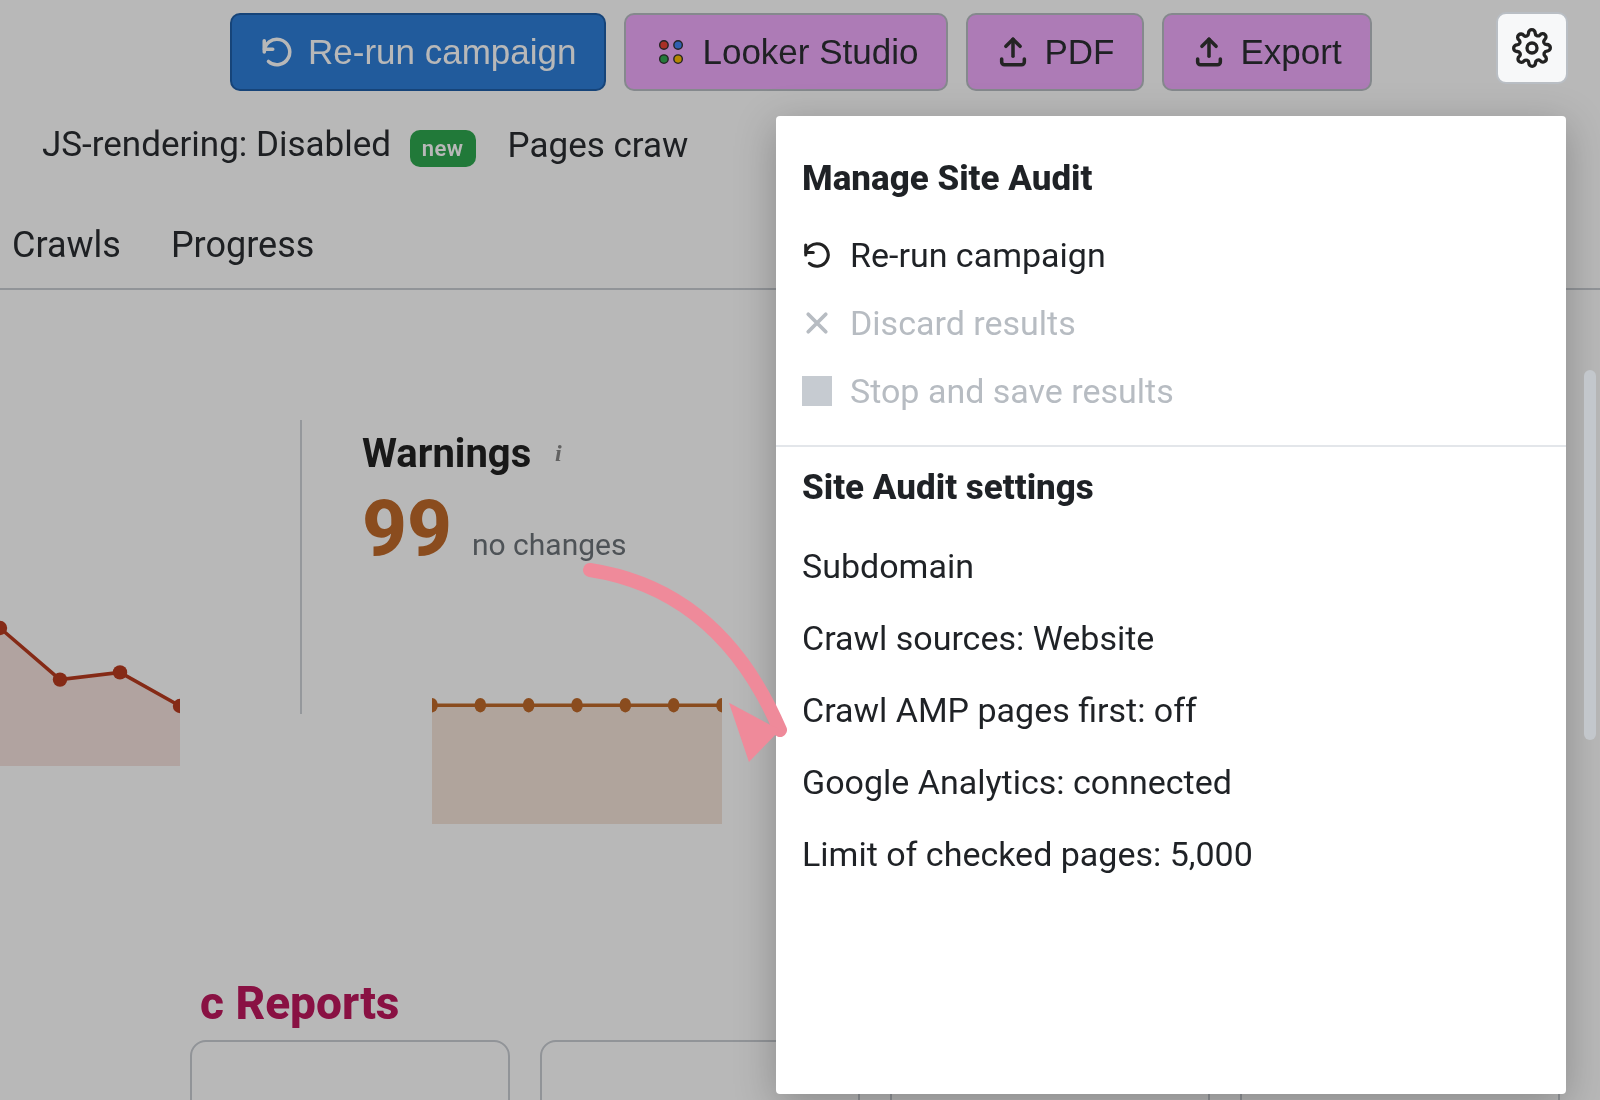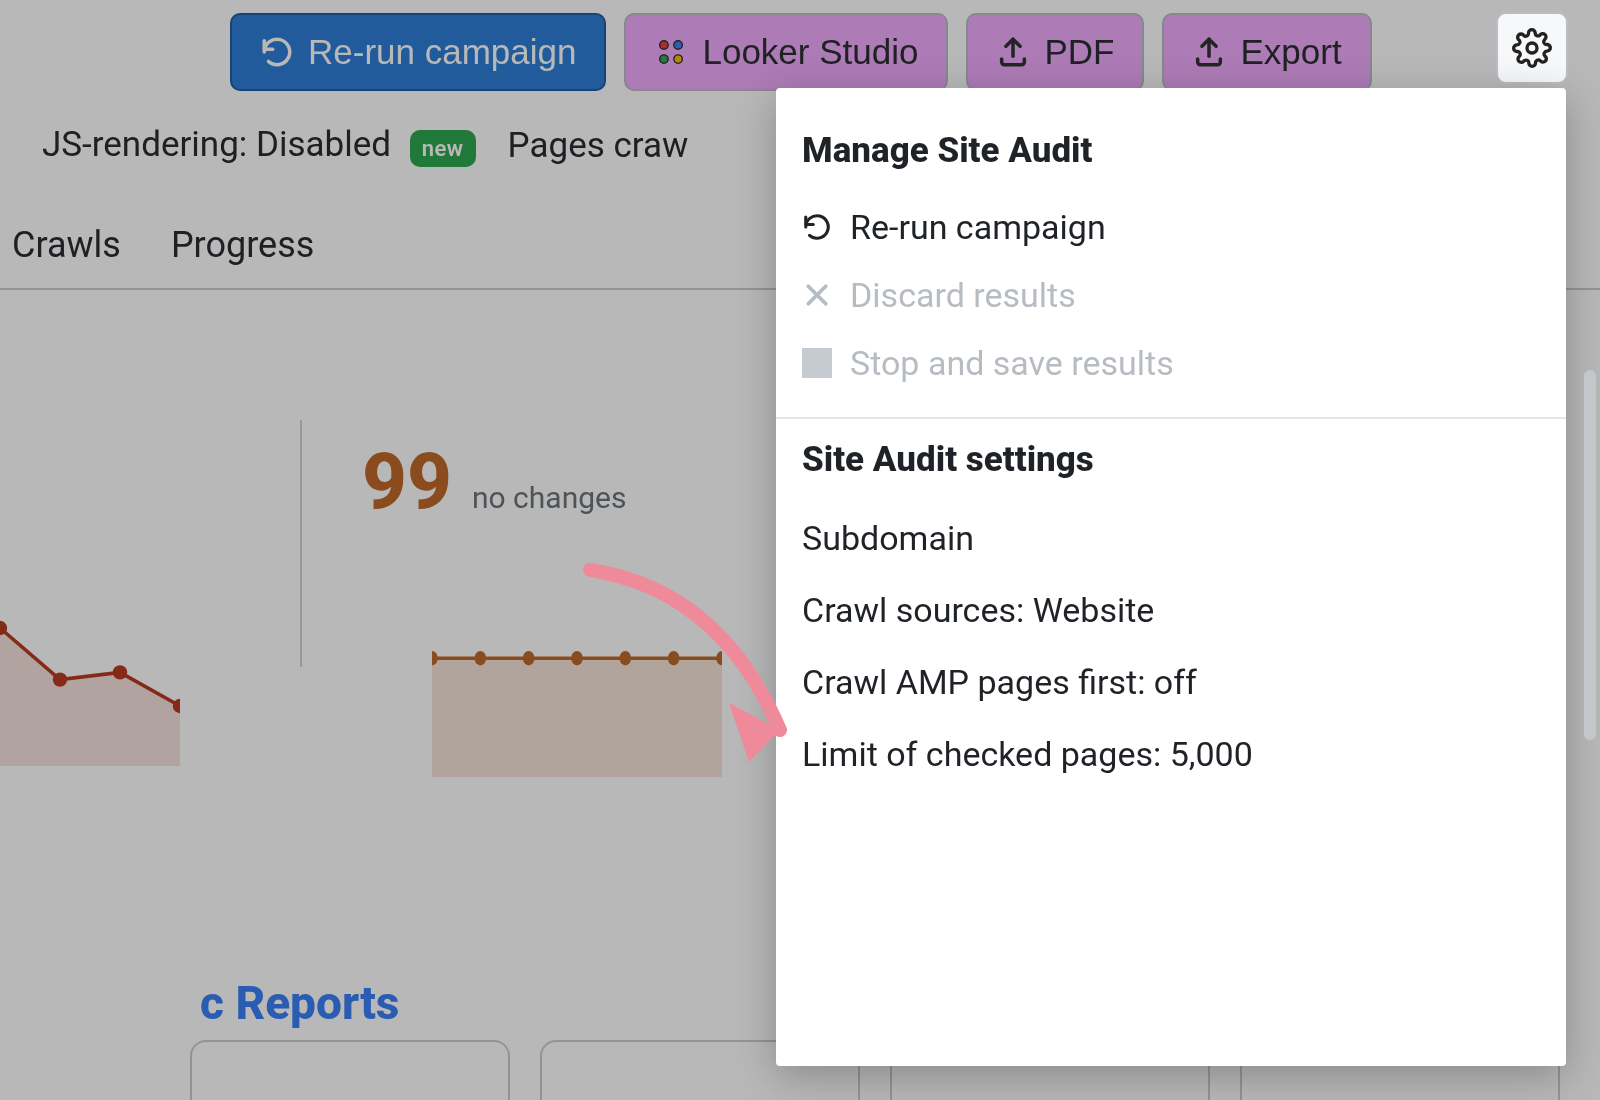--- a/index.html
+++ b/index.html
@@ -40,26 +40,26 @@
   .card-title { font-size: 40px; font-weight: 700; color: #222; display: flex; align-items: center; gap: 14px; }
   .info-i { width: 26px; height: 26px; border-radius: 50%; display: inline-flex; align-items: center; justify-content: center; font-style: italic; font-family: Georgia, serif; color: #888; font-size: 24px; }
   .big-num { font-size: 78px; font-weight: 800; margin-top: 6px; display: flex; align-items: baseline; gap: 20px; }
   .big-num.warn { color: #c06a2a; }
   .sub-note { font-size: 30px; font-weight: 400; color: #6d7379; }
 
   .mini-chart { width: 360px; height: 240px; position: relative; margin-top: 10px; }
   .yaxis { position: absolute; left: 6px; top: 0; bottom: 0; display: flex; flex-direction: column; justify-content: space-between; font-size: 28px; color: #54585d; }
   .plot { position: absolute; left: 70px; right: 0; top: 0; bottom: 0; }
 
-  .section-head { position: absolute; bottom: 70px; left: 200px; font-size: 46px; font-weight: 800; color: #3b82f6; z-index: 10;}
+  .section-head { position: absolute; bottom: 70px; left: 200px; font-size: 46px; font-weight: 800; color: #be185d; z-index: 10;}
   .card-stubs { position: absolute; bottom: -20px; left: 190px; right: 40px; display:flex; gap: 30px; z-index:10;}
   .stub { flex:1; height: 80px; border: 2px solid #c9cdd3; border-radius: 16px; background:#fff; }
 
   
-  .panel { position: absolute; top: 88px; right: 34px; width: 790px; height: 978px; background: #fff; border-radius: 4px; box-shadow: 0 10px 40px rgba(0,0,0,0.25); z-index: 300; padding: 32px 0 0 0; font-size: 34px; color: #1f2226; overflow: hidden; }
+  .panel { position: absolute; top: 116px; right: 34px; width: 790px; height: 978px; background: #fff; border-radius: 4px; box-shadow: 0 10px 40px rgba(0,0,0,0.25); z-index: 300; padding: 32px 0 0 0; font-size: 34px; color: #1f2226; overflow: hidden; }
   .panel-inner { height: 100%; overflow-y: auto; padding: 0 26px 30px 26px; }
   .panel h3 { font-size: 35px; font-weight: 800; margin: 10px 0 22px 0; }
   .panel .item { display: flex; align-items: center; gap: 18px; padding: 14px 0; font-size: 34px; }
   .panel .item.disabled { color: #b7bcc2; }
   .panel .item svg, .panel .item .sq { width: 30px; height: 30px; flex: none; }
   .panel .sq { background: #c6cbd1; }
   .panel hr { border: none; border-top: 2px solid #e3e6ea; margin: 20px -26px; }
   .panel .setting { padding: 16px 0; font-size: 34px; }
 
   .panel-scrollbar { position:absolute; right:4px; top:370px; width:12px; height:370px; background:#c3c7cc; border-radius:6px; z-index:310;}
@@ -154,20 +154,24 @@
                   <circle cx="300" cy="150" r="6"></circle>
                 </g>
             </svg>
           </div>
         </div>
       </div>
 
       <div class="divider-v"></div>
 
       <div class="chart-card" style="width:520px;">
+        <div class="card-title">
+          <span>Warnings</span>
+          <span class="info-i">i</span>
+        </div>
         <div class="big-num warn">
           <span>99</span>
           <span class="sub-note">no changes</span>
         </div>
         <div class="mini-chart">
           <div class="plot">
             <svg viewBox="0 0 300 200" preserveAspectRatio="none" style="width:100%;height:100%;">
               <path d="M0,101 L300,101 L300,200 L0,200 Z" fill="rgba(192,106,42,0.18)"></path>
               <path d="M0,101 L300,101" stroke="#c06a2a" stroke-width="3" fill="none"></path>
               <g fill="#c06a2a">
@@ -217,20 +221,21 @@
         <span class="sq"></span>
         <span>Stop and save results</span>
       </div>
 
       <hr>
 
       <h3>Site Audit settings</h3>
       <div class="setting">Subdomain</div>
       <div class="setting">Crawl sources: Website</div>
       <div class="setting">Crawl AMP pages first: off</div>
+      <div class="setting">Google Analytics: connected</div>
       <div class="setting">Limit of checked pages: 5,000</div>
     </div>
   </div>
   <div class="panel-scrollbar"></div>
 
   <svg class="arrow-svg" viewBox="0 0 260 240">
     <path d="M20,10 Q150,30 210,170" stroke="#ef8a9a" stroke-width="14" fill="none" stroke-linecap="round"></path>
     <path d="M210,170 l-55,-18 l30,55 z" fill="#ef8a9a" transform="rotate(10 210 170)"></path>
   </svg>
 

